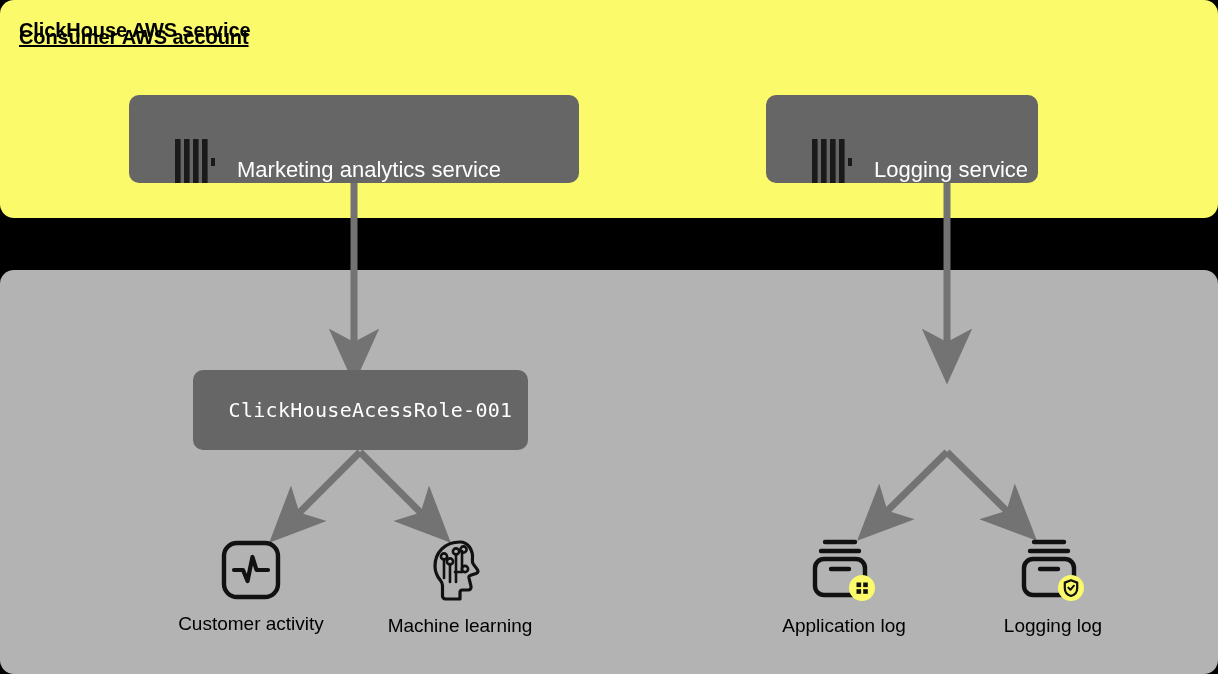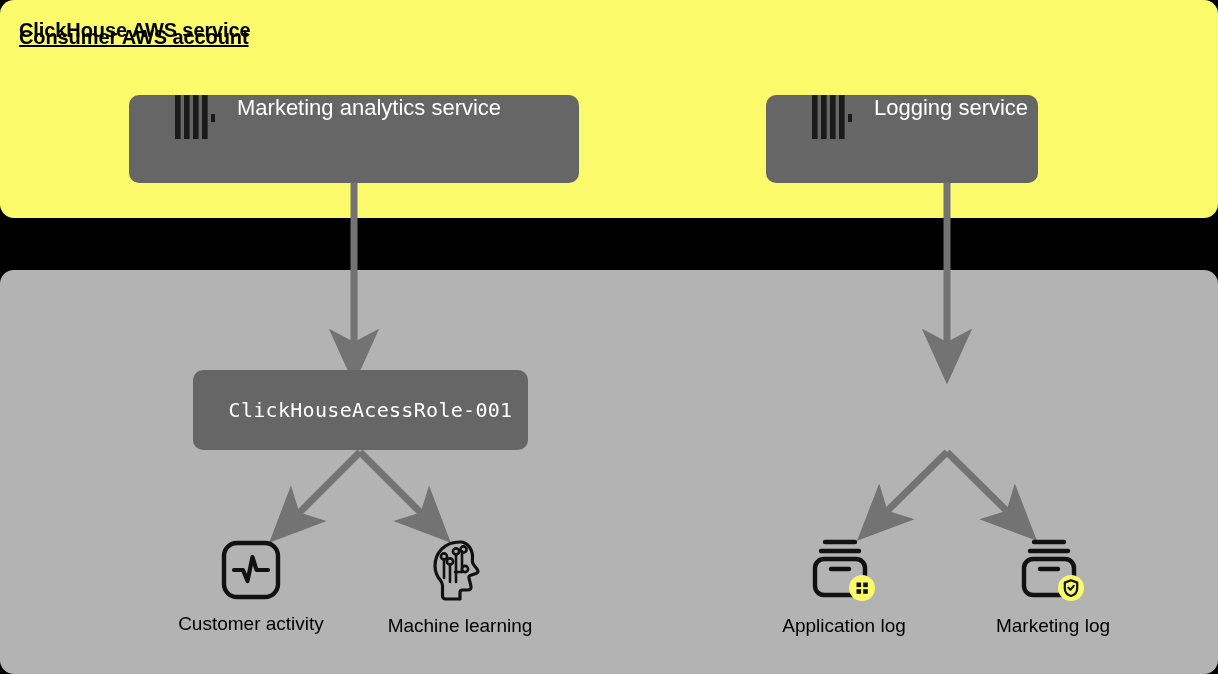--- a/index.html
+++ b/index.html
@@ -43,21 +43,21 @@
   #title-provider { left: 19px; top: 19px; }
   #title-consumer { left: 19px; top: 26px; text-decoration: underline; }
 
   
   .service-box {
     position: absolute;
     height: 88px;
     background: #666666;
     border-radius: 10px;
     display: flex;
-    align-items: flex-start;
+    align-items: flex-end;
     padding-left: 46px;
     gap: 22px;
   }
   #svc-marketing { left: 129px; top: 95px; width: 450px; }
   #svc-logging   { left: 766px; top: 95px; width: 272px; }
   .service-label {
     font-size: 22px;
     color: #FFFFFF;
     white-space: nowrap;
   }
@@ -229,16 +229,16 @@
       <path d="M19,6 L49,6" stroke="#111111" stroke-width="4.4" stroke-linecap="round" fill="none"></path>
       <path d="M15,15 L53,15" stroke="#111111" stroke-width="4.4" stroke-linecap="round" fill="none"></path>
       <rect x="9" y="23" width="50" height="36" rx="9" ry="9" fill="none" stroke="#111111" stroke-width="4.4"></rect>
       <path d="M25,33 L43,33" stroke="#111111" stroke-width="4.4" stroke-linecap="round" fill="none"></path>
 
       <circle cx="56" cy="52" r="13" fill="#FAFA6A"></circle>
       <path d="M56,44.2 L62.2,46.6 L62.2,52.2 C62.2,56.2 59.4,58.9 56,60
                C52.6,58.9 49.8,56.2 49.8,52.2 L49.8,46.6 Z" fill="none" stroke="#111111" stroke-width="2.2" stroke-linejoin="round"></path>
       <path d="M53.3,51.6 L55.4,53.8 L58.9,49.7" fill="none" stroke="#111111" stroke-width="2.0" stroke-linecap="round" stroke-linejoin="round"></path>
     </svg>
-    <span class="leaf-label">Marketing log</span>
+    <span class="leaf-label">Logging log</span>
   </div>
 
 </div>
 
 </body></html>

